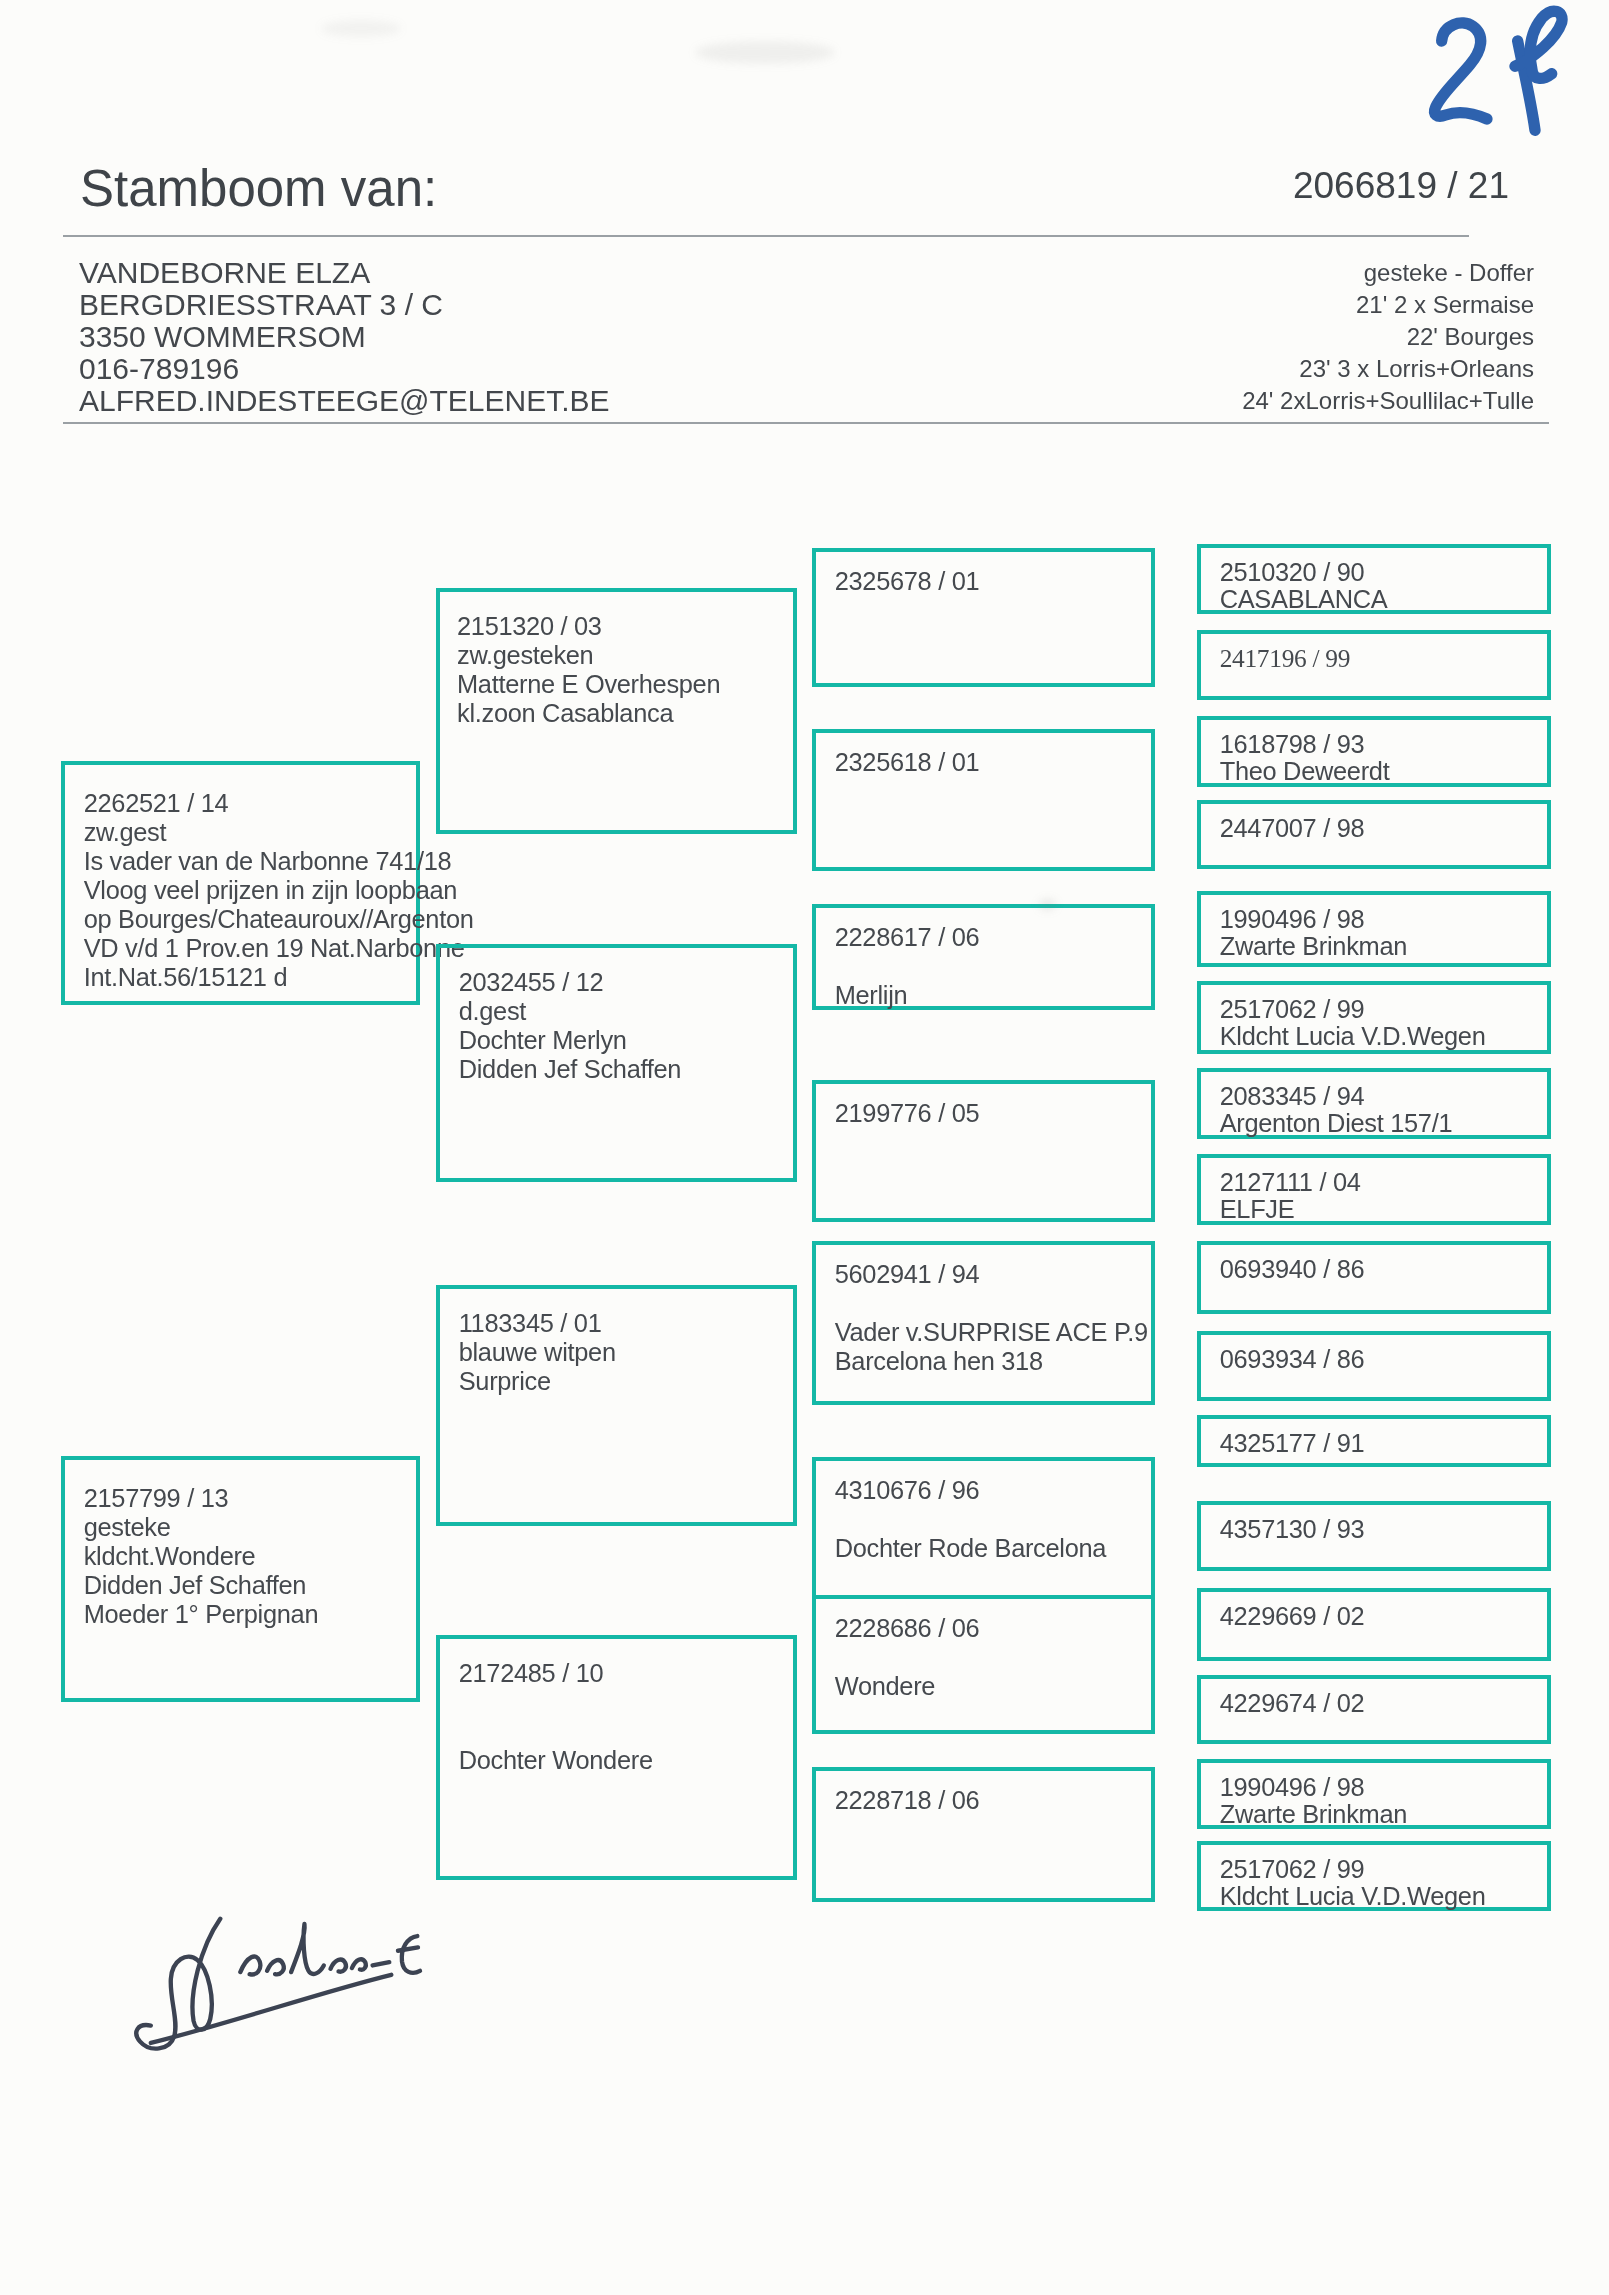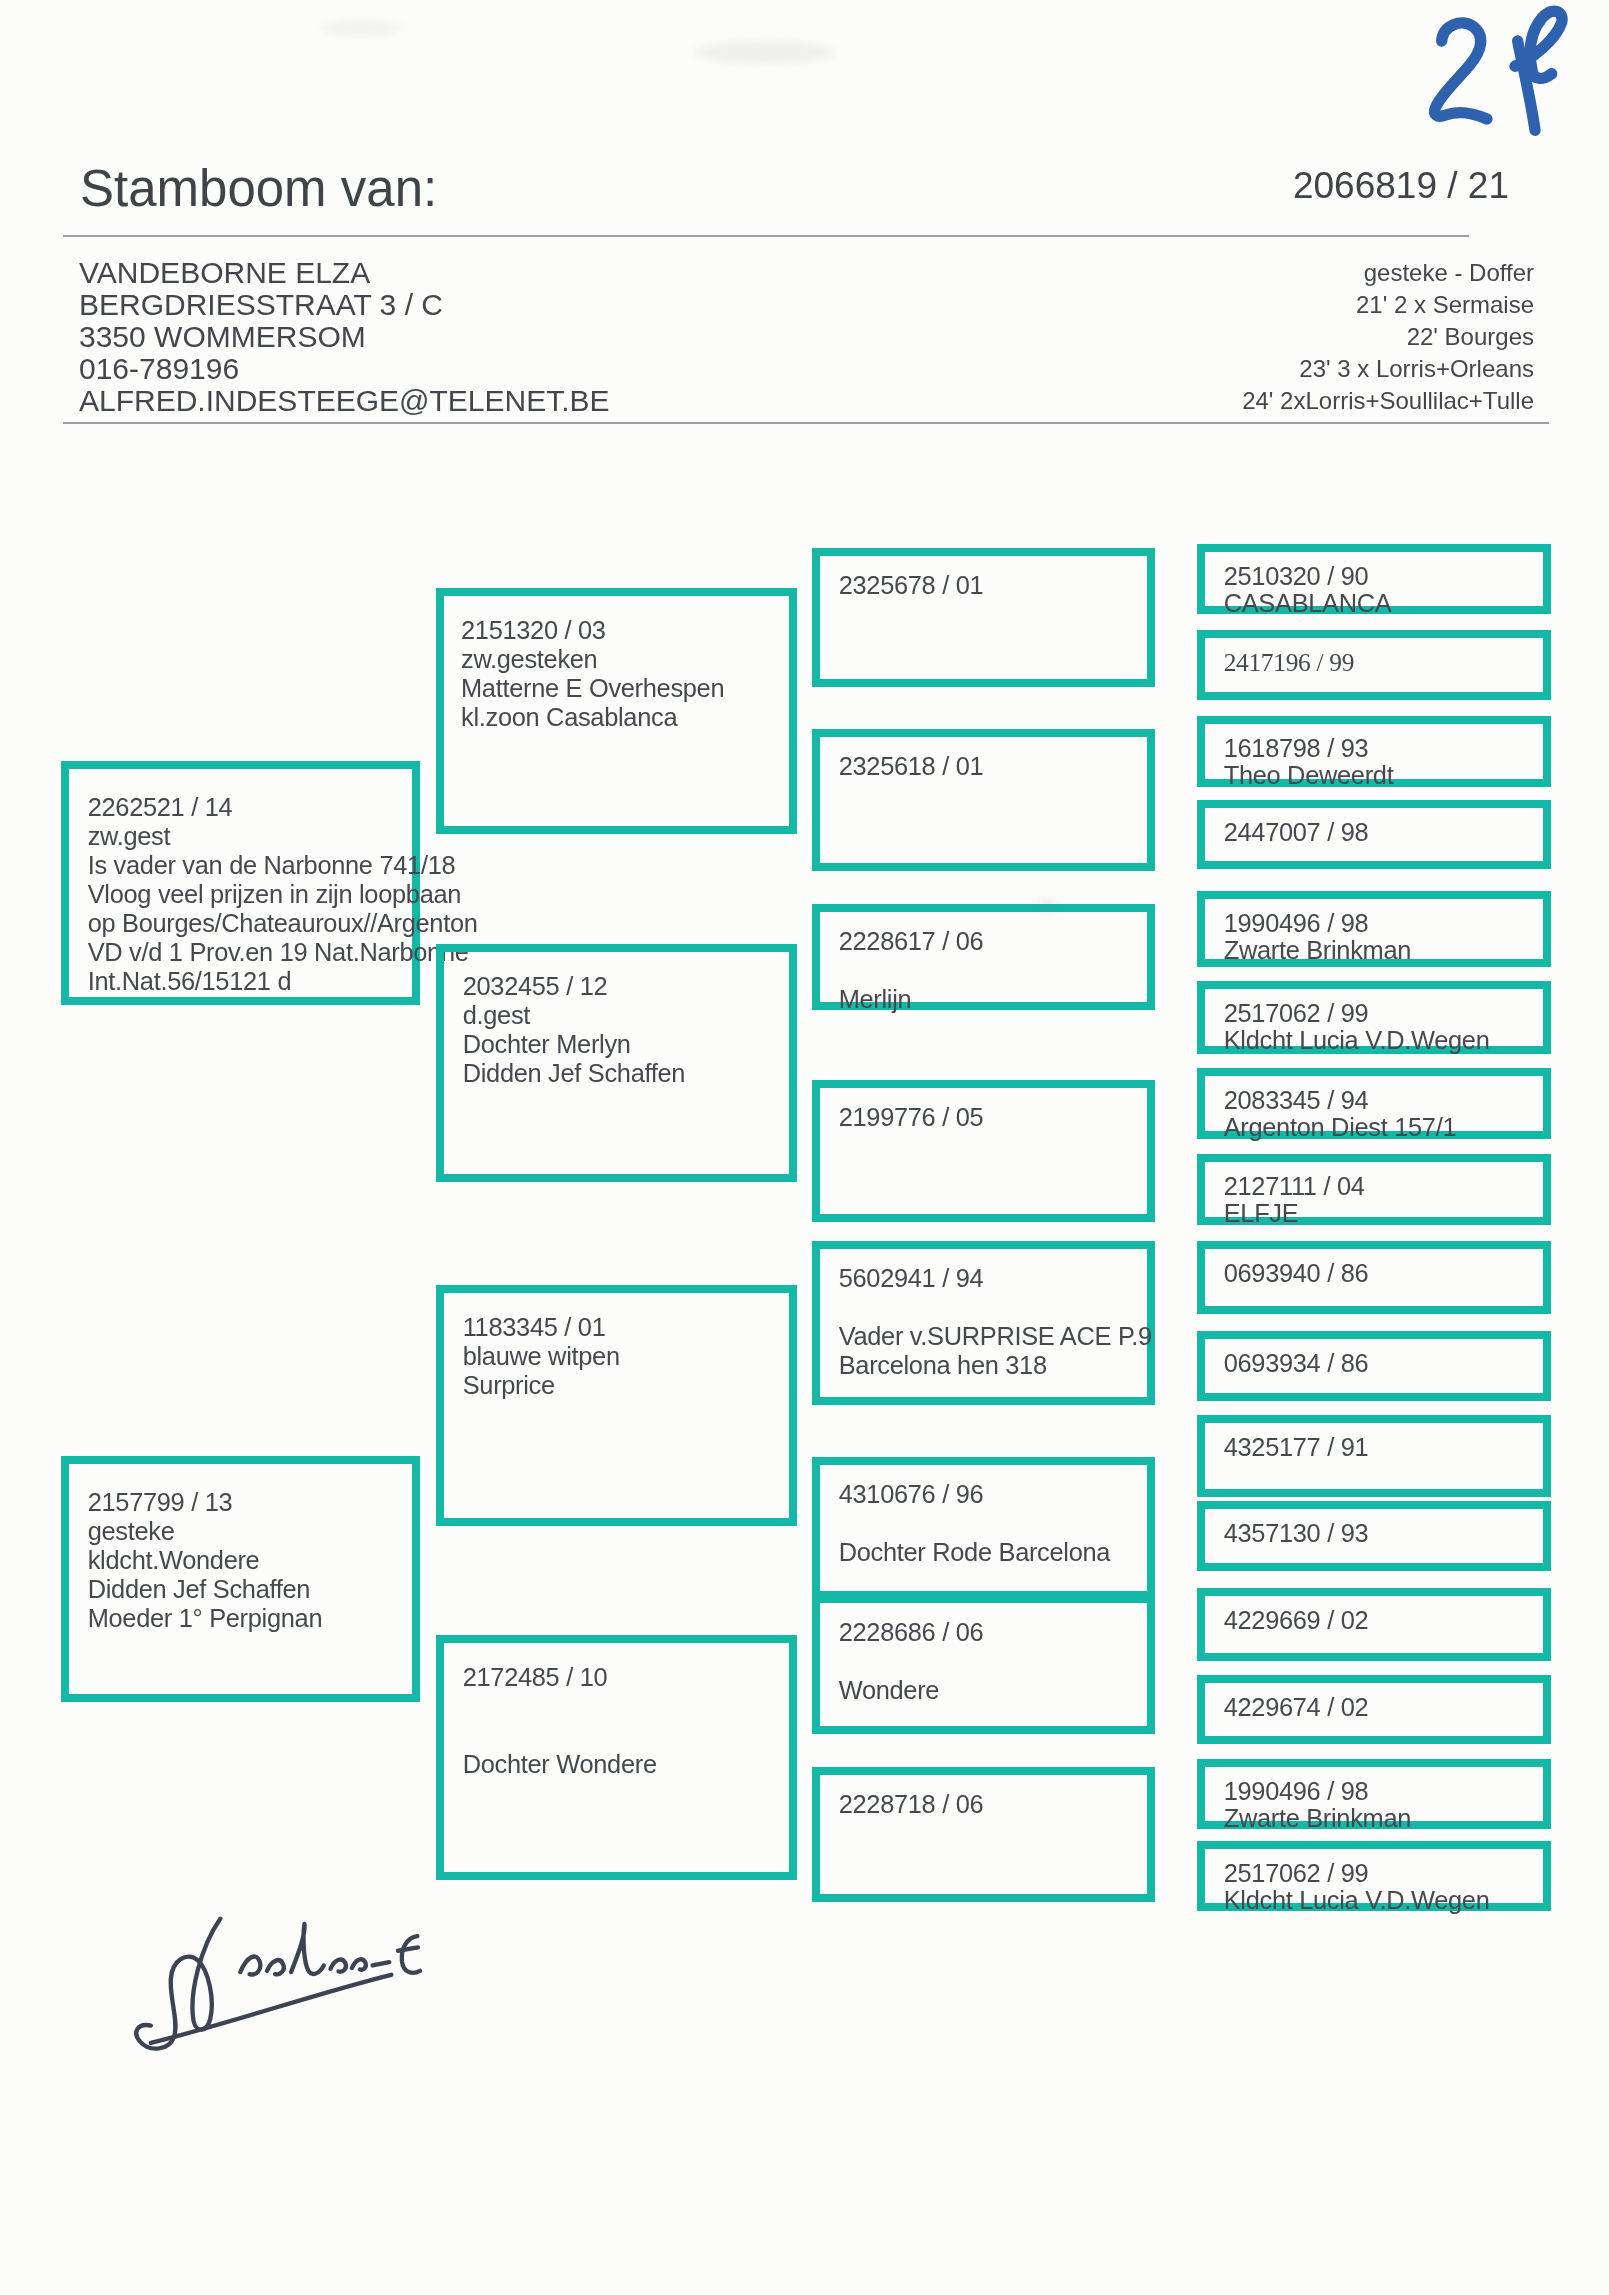--- a/index.html
+++ b/index.html
@@ -27,21 +27,21 @@
     position:absolute;left:79px;top:257px;
     font-size:30px;line-height:32px;color:#43474c;
   }
   #results-block{
     position:absolute;right:75px;top:257px;
     font-size:24px;line-height:32px;color:#43474c;text-align:right;
   }
   
   .pbox{
     position:absolute;
-    border:8px solid #14b8a6;
+    border:4px solid #14b8a6;
     box-sizing:border-box;
     padding-left:18.7px;
     font-size:25.4px;
     letter-spacing:-0.3px;
     color:#45494e;
     white-space:nowrap;
     background:transparent;
   }
   .pbox .bline{line-height:29px;min-height:29px;}
   .generation1{padding-top:24px;}
@@ -195,21 +195,21 @@
       <div class="pbox generation4" style="left: 1197px; top: 1154px; width: 354px; height: 71px;">
         <div class="bline">2127111 / 04</div>
         <div class="bline">ELFJE</div>
       </div>
       <div class="pbox generation4" style="left: 1197px; top: 1241px; width: 354px; height: 73px;">
         <div class="bline">0693940 / 86</div>
       </div>
       <div class="pbox generation4" style="left: 1197px; top: 1331px; width: 354px; height: 70px;">
         <div class="bline">0693934 / 86</div>
       </div>
-      <div class="pbox generation4" style="left: 1197px; top: 1415px; width: 354px; height: 82px;">
+      <div class="pbox generation4" style="left: 1197px; top: 1415px; width: 354px; height: 52px;">
         <div class="bline">4325177 / 91</div>
       </div>
       <div class="pbox generation4" style="left: 1197px; top: 1501px; width: 354px; height: 70px;">
         <div class="bline">4357130 / 93</div>
       </div>
       <div class="pbox generation4" style="left: 1197px; top: 1588px; width: 354px; height: 73px;">
         <div class="bline">4229669 / 02</div>
       </div>
       <div class="pbox generation4" style="left: 1197px; top: 1675px; width: 354px; height: 69px;">
         <div class="bline">4229674 / 02</div>

